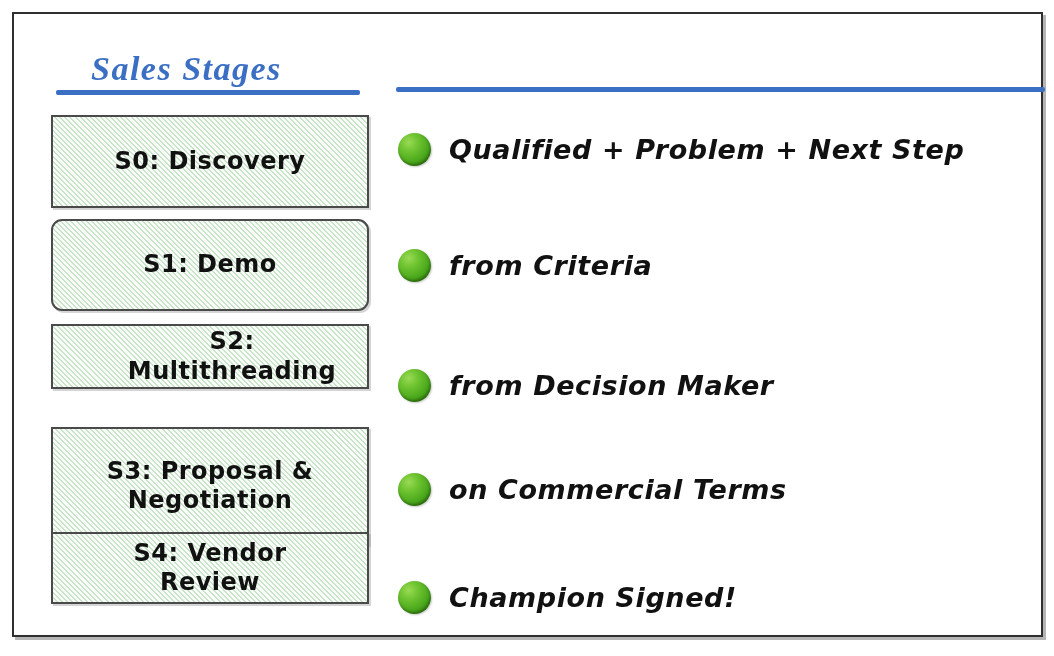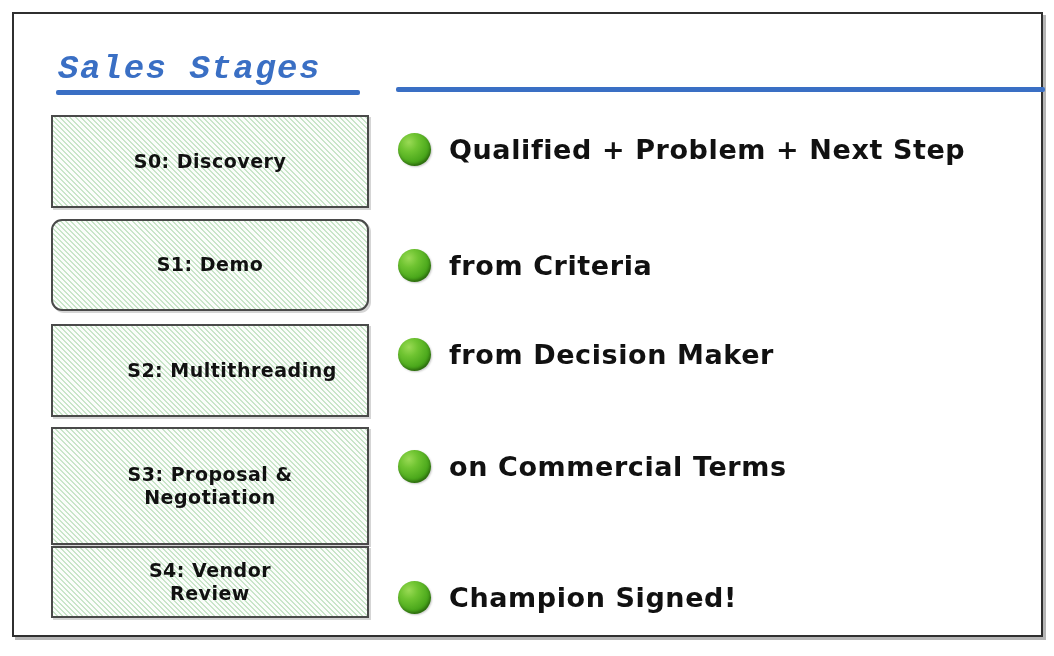--- a/index.html
+++ b/index.html
@@ -31,27 +31,28 @@
     border: 2px solid #2f2f2f;
     box-sizing: border-box;
     background: #ffffff;
     box-shadow: 3px 3px 0 0 rgba(120,120,120,0.55);
   }
 
   
   .col-header {
     position: absolute;
     color: #3a6fc4;
-    font-family: Liberation Mono, monospace;
+    font-family: Liberation Serif, serif;
     font-weight: 700;
     font-style: italic;
     font-size: 34px;
     letter-spacing: 1.5px;
     white-space: nowrap;
     line-height: 1;
+    margin-left: 33px;
   }
   #header-stages  { left: 44px;  top: 38px; }
   #header-criteria{ left: 384px; top: 35px; }
 
   .header-rule {
     position: absolute;
     background: #3a6fc4;
     border-radius: 2px;
   }
   #rule-stages   { left: 42px;  top: 76px; width: 304px; height: 5px; }
@@ -76,44 +77,45 @@
         rgba(120, 190, 120, 0.00) 2.2px,
         rgba(120, 190, 120, 0.38) 2.2px,
         rgba(120, 190, 120, 0.38) 3.6px
     );
     box-shadow: 2px 2px 0 0 rgba(150,150,150,0.40);
   }
   .stage-label {
     color: #111111;
     font-family: "DejaVu Sans", sans-serif;
     font-weight: 700;
-    font-size: 19px;
+    font-size: 24px;
     letter-spacing: 0.5px;
     line-height: 1.22;
     padding: 0 8px;
   }
 
   #stage-box-0 { top: 101px; height: 93px; }
   #stage-box-1 { top: 205px; height: 92px; border-radius: 11px; }
-  #stage-box-2 { top: 310px; height: 93px; padding-left: 44px; }
+  #stage-box-2 { top: 310px; height: 65px; padding-left: 44px; }
   #stage-box-3 { top: 413px; height: 118px; }
-  #stage-box-4 { top: 532px; height: 72px; }
+  #stage-box-4 { top: 518px; height: 72px; }
 
   
   .criteria-row {
     position: absolute;
     left: 384px;
     display: flex;
     align-items: center;
     height: 40px;
+    font-style: italic;
   }
   #criteria-row-0 { top: 115px; }
   #criteria-row-1 { top: 231px; }
-  #criteria-row-2 { top: 320px; text-align: center; }
-  #criteria-row-3 { top: 432px; }
+  #criteria-row-2 { top: 351px; text-align: center; }
+  #criteria-row-3 { top: 455px; }
   #criteria-row-4 { top: 563px; }
 
   .bullet {
     width: 33px;
     height: 33px;
     border-radius: 50%;
     flex: 0 0 auto;
     background: radial-gradient(circle at 33% 28%,
                 #9ada55 0%,
                 #6fc431 28%,

